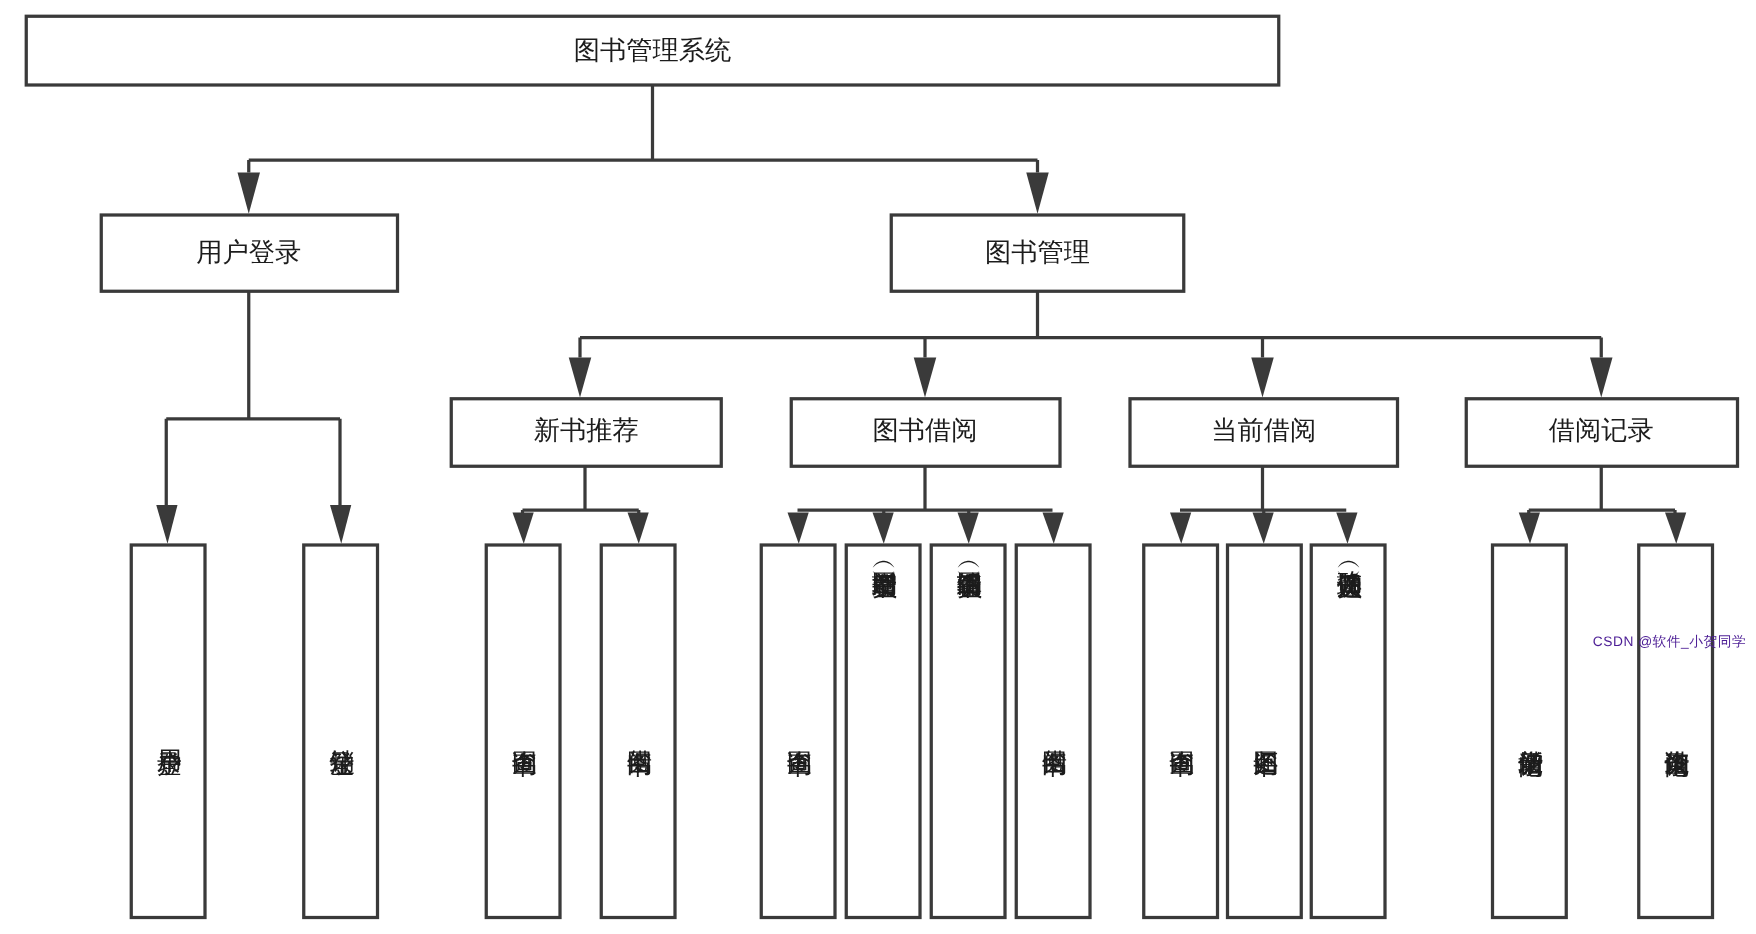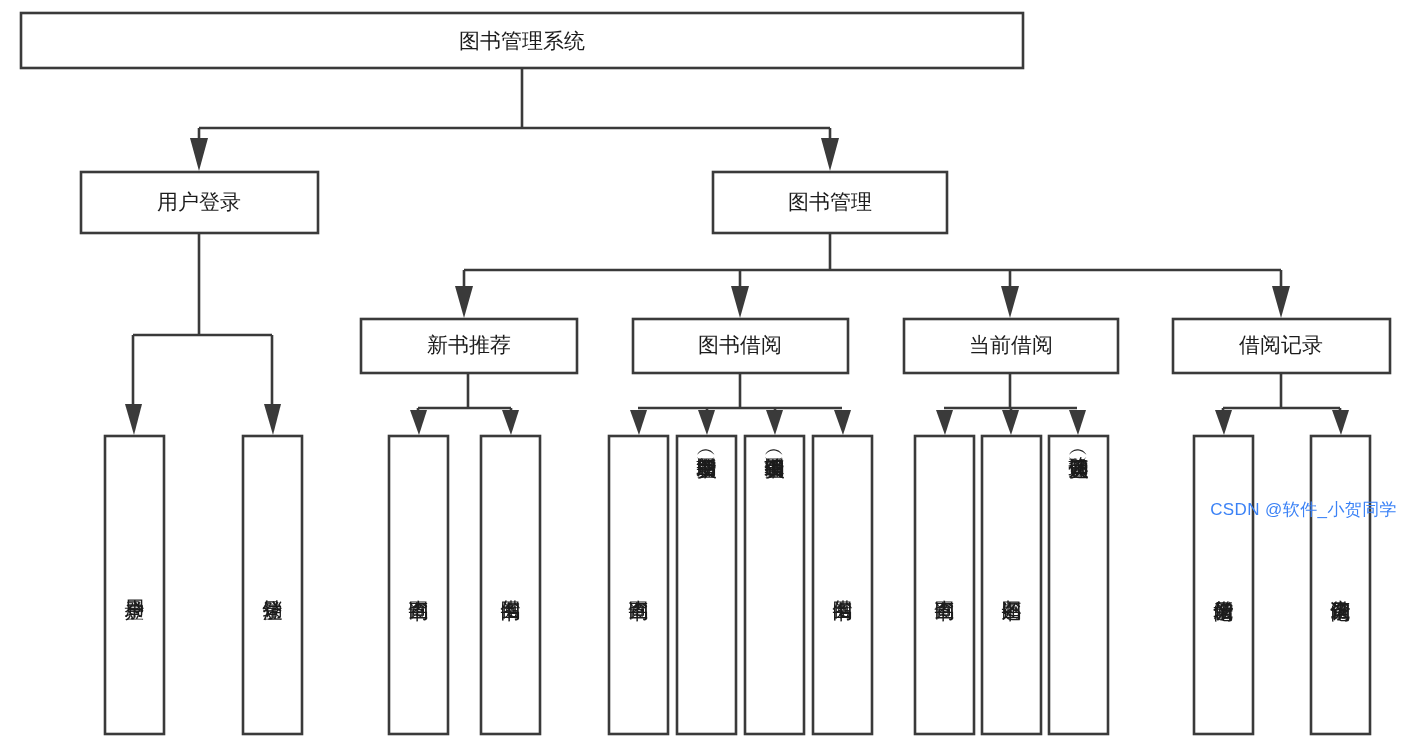--- a/index.html
+++ b/index.html
@@ -67,22 +67,22 @@
     pointer-events: none;
   }
   .leaf-label-wrap.center-v {
     align-items: center;
   }
   .watermark {
     position: absolute;
     right: 8px;
     bottom: 4px;
     font-family: "Liberation Sans", "DejaVu Sans", sans-serif;
-    font-size: 17px;
-    color: #3b82f6;
+    font-size: 11px;
+    color: #4c1d95;
     letter-spacing: 0.4px;
     white-space: nowrap;
   }
 </style>
 </head>
 <body>
 
 <div id="diagram-root">
 
   <svg class="diagram-canvas" viewBox="0 0 1405 747">

